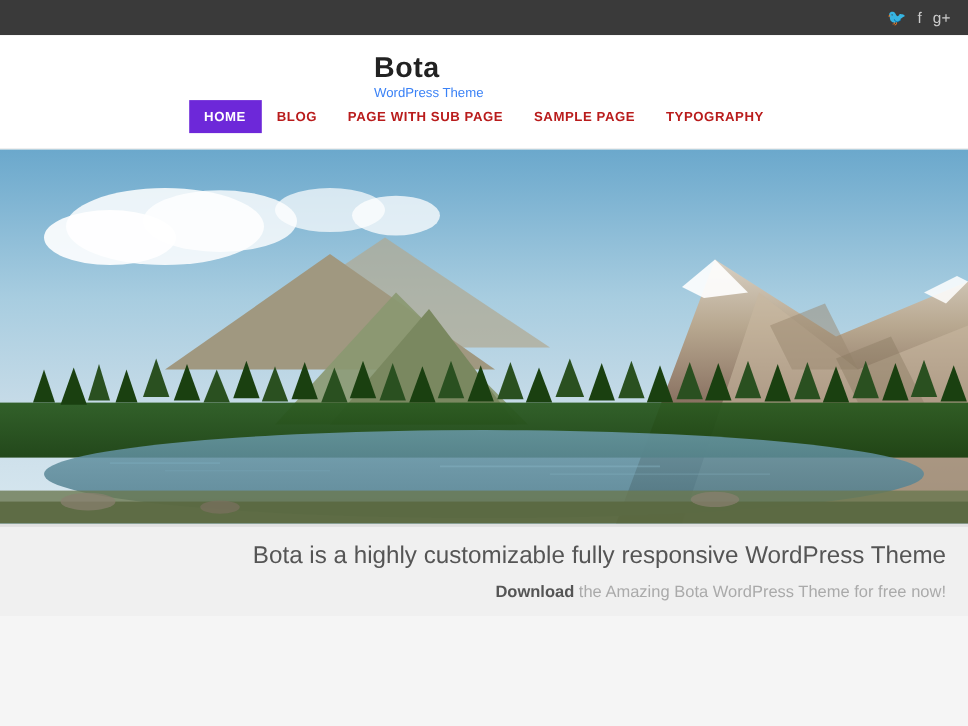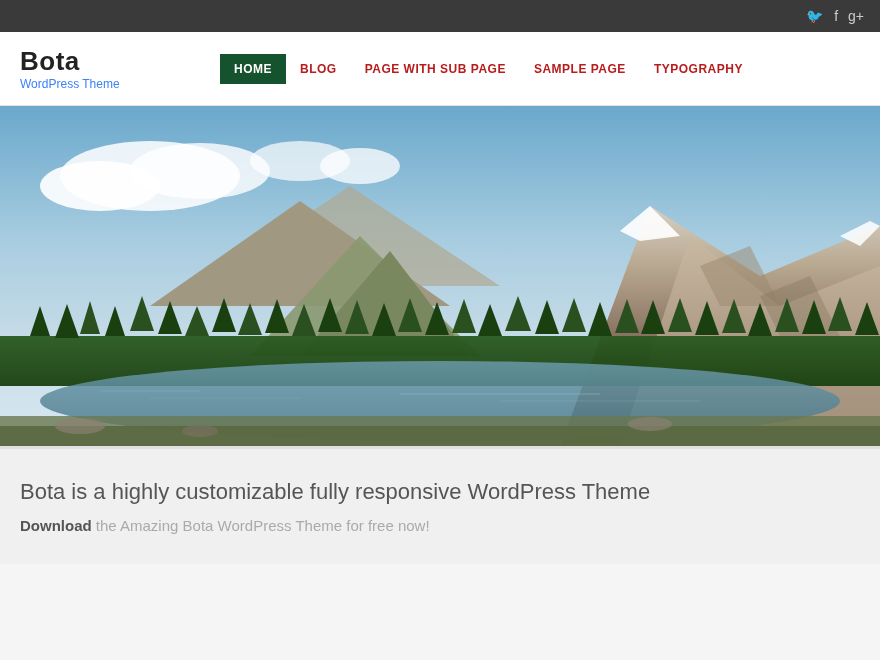--- a/index.html
+++ b/index.html
@@ -21,20 +21,21 @@
       cursor: pointer;
     }
 
     
     .header {
       background: #fff;
       display: flex;
       align-items: center;
       padding: 14px 20px;
       border-bottom: 1px solid #e0e0e0;
+      flex-direction: column;
     }
     .logo-area {
       min-width: 200px;
     }
     .logo-title {
       font-size: 26px;
       font-weight: bold;
       color: #222;
       letter-spacing: 0.5px;
     }
@@ -53,21 +54,21 @@
       padding: 8px 14px;
       font-size: 12px;
       font-weight: bold;
       color: #b91c1c;
       text-transform: uppercase;
       letter-spacing: 0.5px;
       cursor: pointer;
       white-space: nowrap;
     }
     .nav-item.active {
-      background: #14532d;
+      background: #6d28d9;
       color: #fff;
     }
 
     
     .hero {
       width: 100%;
       height: 340px;
       background: linear-gradient(
         to bottom,
         #7ab8d4 0%,
@@ -88,22 +89,22 @@
 
     
     .hero-scene {
       width: 100%;
       height: 100%;
     }
 
     
     .content-area {
       background: #f0f0f0;
-      padding: 30px 20px;
-      text-align: left;
+      padding: 13px 20px;
+      text-align: right;
       border-top: 3px solid #e0e0e0;
     }
     .tagline {
       font-size: 22px;
       color: #555;
       margin-bottom: 12px;
       font-weight: normal;
     }
     .download-line {
       font-size: 15px;

